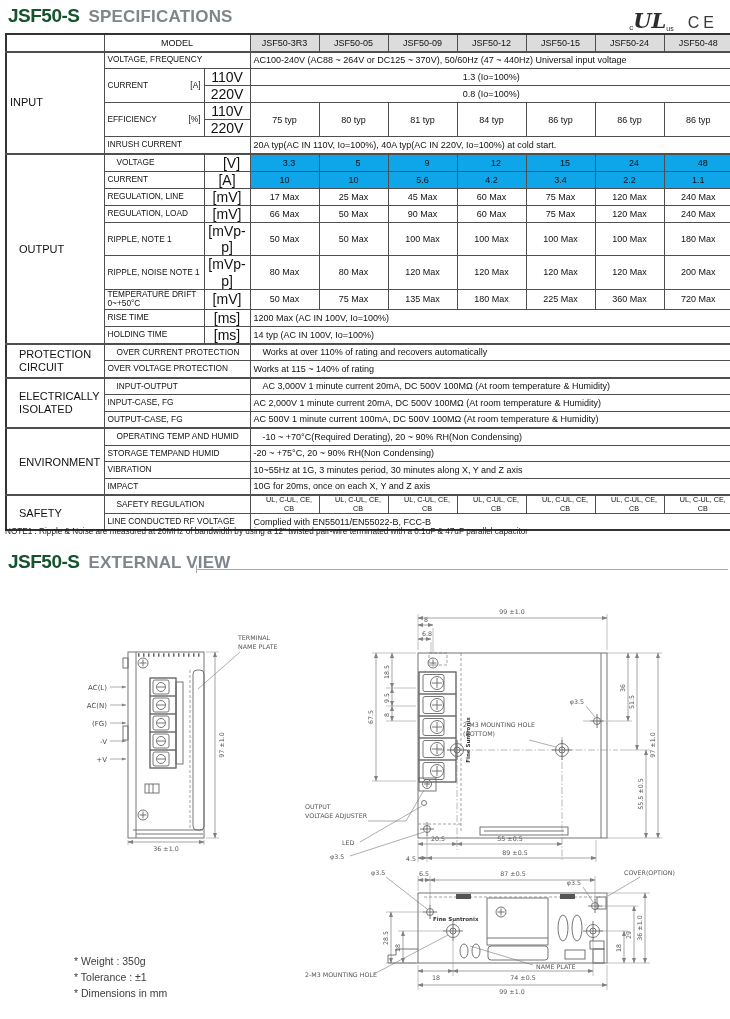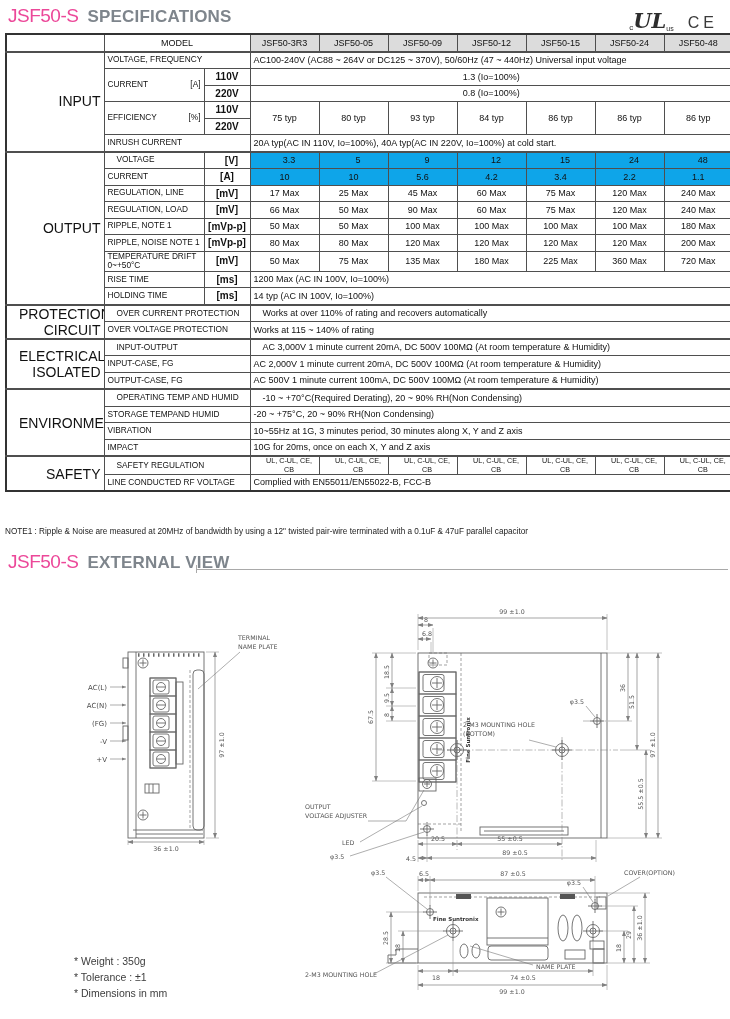--- a/index.html
+++ b/index.html
@@ -1,36 +1,36 @@
 <!DOCTYPE html>
 <html><head>
 <meta charset="utf-8">
 <style>
   html,body{margin:0;padding:0;background:#fff;}
   #page{position:relative;width:730px;height:1019px;background:#fff;overflow:hidden;
         font-family:"Liberation Sans",sans-serif;color:#111;}
   
   .titleblock{position:absolute;left:8px;white-space:nowrap;}
-  .t-model{font-size:19px;font-weight:400;letter-spacing:-0.5px;color:#ec4899;}
+  .t-model{font-size:19px;font-weight:700;letter-spacing:-0.5px;color:#14532d;}
   .t-section{font-size:17px;font-weight:700;color:#7e858c;margin-left:9px;letter-spacing:0.2px;}
   .marks{position:absolute;right:12px;top:8px;font-size:15px;color:#2d2d2d;white-space:nowrap;}
   .ul-c{font-size:8px;vertical-align:-2px;}
   .ul-m{font-weight:800;font-size:21px;font-family:"DejaVu Serif",serif;font-style:italic;}
   .ul-us{font-size:7px;vertical-align:-3px;}
   .ce-m{font-size:16px;letter-spacing:4px;margin-left:14px;font-weight:400;color:#3a3a3a;}
   
   table.spec{position:absolute;left:5px;top:33px;width:722px;border-collapse:collapse;
              table-layout:fixed;font-size:9px;line-height:1.15;}
   table.spec td{border:1px solid #4f4f4f;height:15.5px;padding:0 3px;overflow:hidden;}
   table.spec{border:2px solid #333;}
   tr.hd td{border-bottom-width:2px;}
   tr.sb td{border-top-width:2px;padding-left:12px;}
-  td.cat{font-size:14px;vertical-align:middle;text-align:right;}
+  td.cat{font-size:11px;vertical-align:middle;}
   td.lbl{font-size:8.3px;}
-  td.unit{text-align:center;font-size:10px;font-weight:bold;}
+  td.unit{text-align:center;font-size:14px;}
   td.val{text-align:center;}
   td.vleft{text-align:left;padding-left:5px;}
   td.mheadc{text-align:center;font-weight:400;}
   .gray{background:#dcdcdc;}
   .shade{background:#0ea5e9;}
   td.sm{font-size:7.2px;padding:0 1px;text-align:center;}
   span.u{float:right;}
   .note{position:absolute;left:5px;top:527px;font-size:8.2px;color:#222;width:720px;}
   
   .divider{position:absolute;left:196px;top:569px;width:532px;height:1px;background:#a9a9a9;}
@@ -99,21 +99,21 @@
     </tr>
     <tr>
       <td class="unit">220V</td>
       <td colspan="7" class="val">0.8 (Io=100%)</td>
     </tr>
     <tr>
       <td rowspan="2" class="lbl"><span>EFFICIENCY</span><span class="u">[%]</span></td>
       <td class="unit">110V</td>
       <td rowspan="2" class="val">75 typ</td>
       <td rowspan="2" class="val">80 typ</td>
-      <td rowspan="2" class="val">93 typ</td>
+      <td rowspan="2" class="val">81 typ</td>
       <td rowspan="2" class="val">84 typ</td>
       <td rowspan="2" class="val">86 typ</td>
       <td rowspan="2" class="val">86 typ</td>
       <td rowspan="2" class="val">86 typ</td>
     </tr>
     <tr>
       <td class="unit">220V</td>
     </tr>
     <tr>
       <td colspan="2" class="lbl">INRUSH CURRENT</td>

